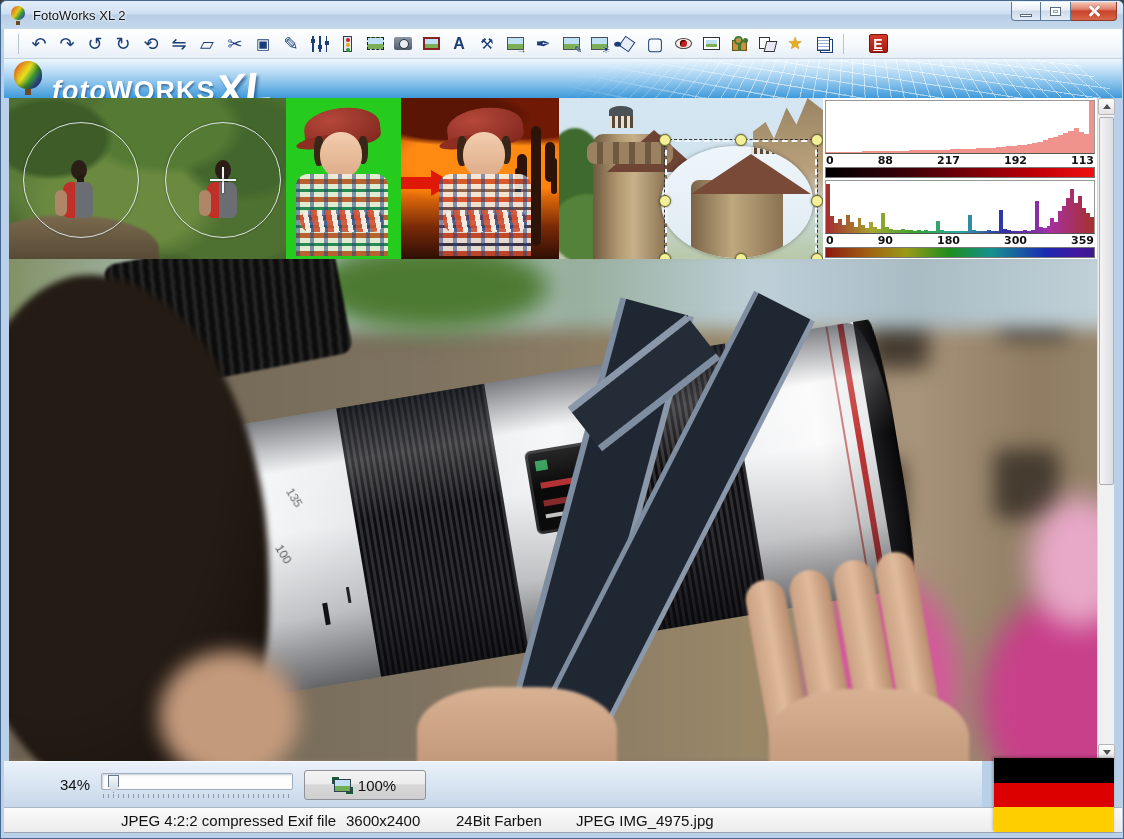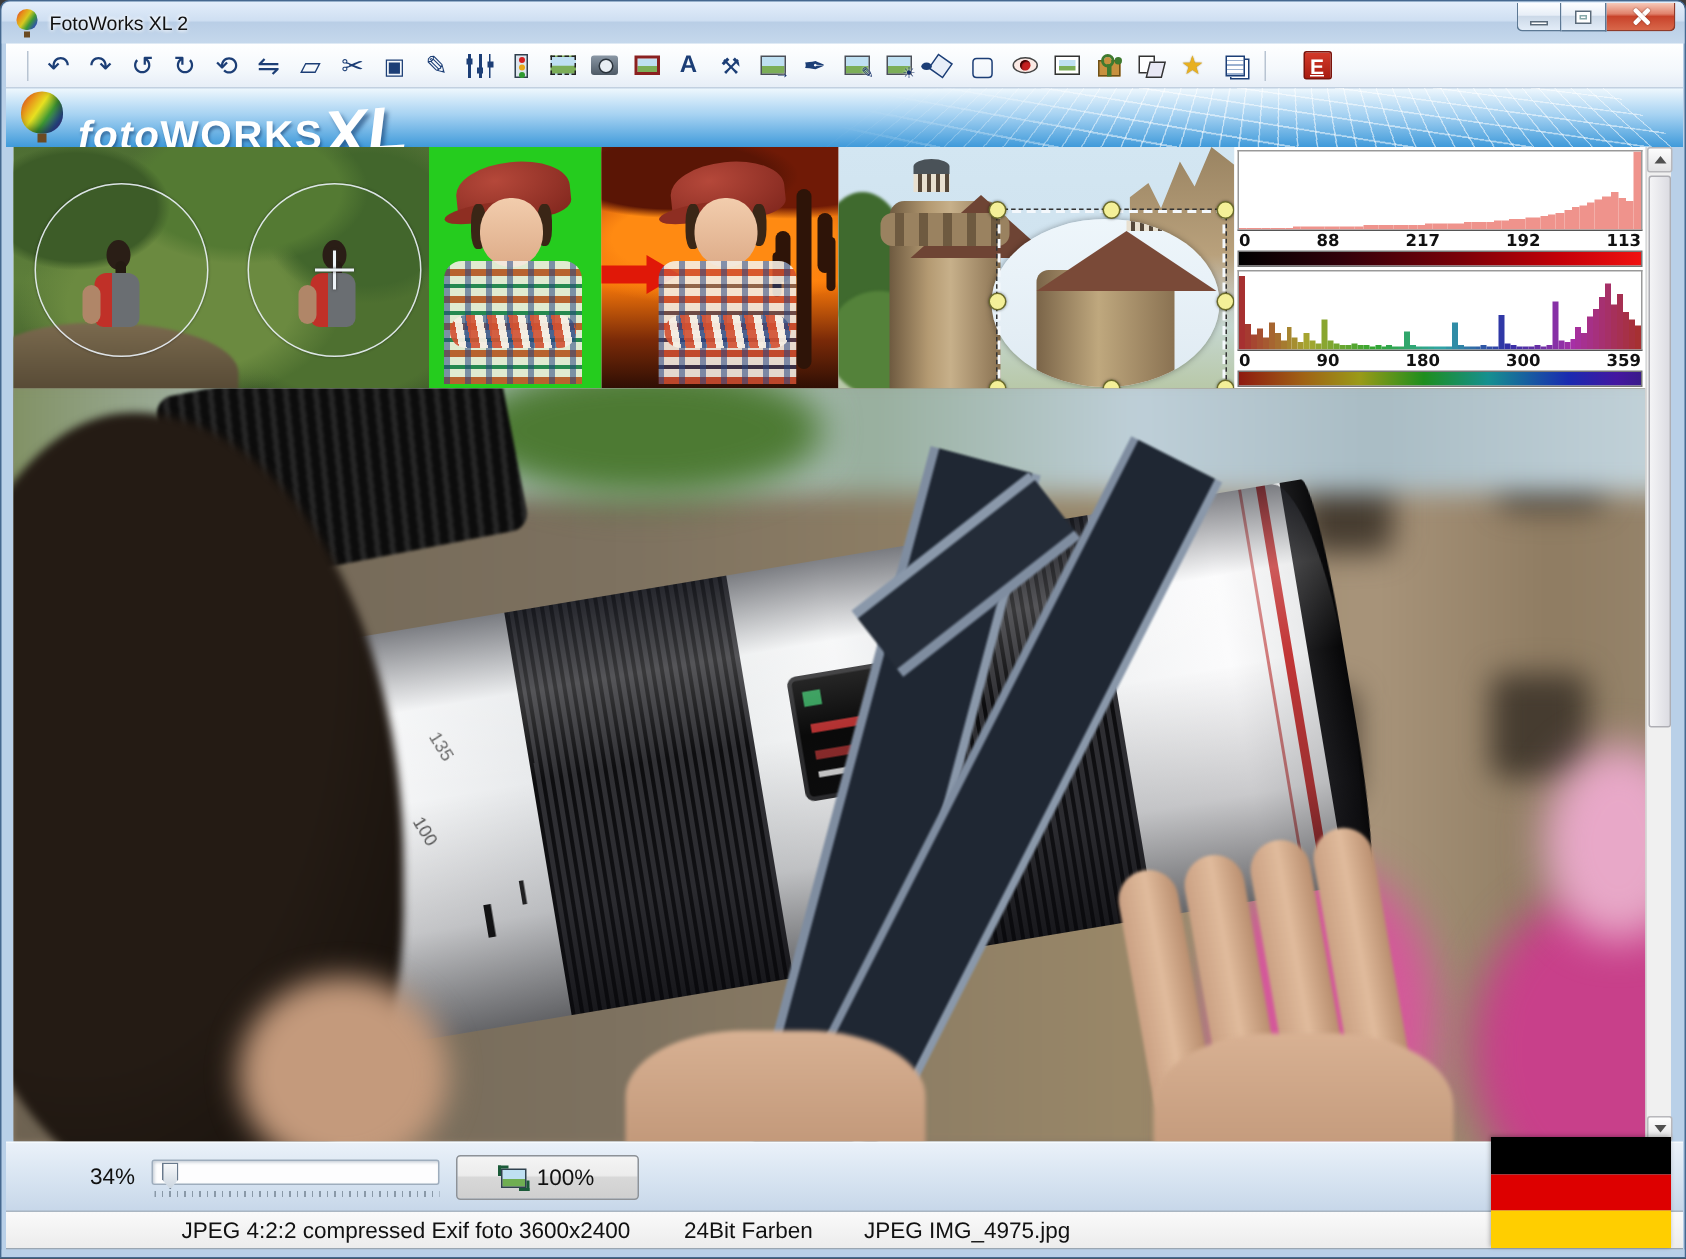--- a/index.html
+++ b/index.html
@@ -270,21 +270,21 @@
   .ph-face { left:150px; top:392px; width:140px; height:130px; border-radius:50%;
     background:#c49a7c; filter:blur(10px); }
   .hand { border-radius:20px; background:linear-gradient(180deg,#d8b193,#b98e6f); filter:blur(1.5px); }
   .palmL { left:408px; top:428px; width:200px; height:110px; border-radius:40% 40% 10px 10px; }
   .fingR { width:40px; height:170px; border-radius:20px; transform:rotate(-10deg);
     background:linear-gradient(90deg,#caa083,#e0bb9c 50%,#b98e6f); filter:blur(1px); }
   .f1 { left:748px; top:320px; } .f2 { left:792px; top:310px; } .f3 { left:836px; top:300px; } .f4 { left:878px; top:292px; }
   .palmR { left:760px; top:430px; width:200px; height:120px; border-radius:40%; }
 
   
-  .zoombar { position:absolute; left:3px; top:760px; width:1118px; height:46px;
+  .zoombar { position:absolute; left:3px; top:760px; width:978px; height:46px;
     background:linear-gradient(180deg,#eaf1f9 0%,#d5e2f0 60%,#c7d7e9 100%); border-top:1px solid #f6fafd; }
   .zoom-label { position:absolute; left:40px; top:14px; width:46px; text-align:right; font-size:15px; color:#111; }
   .zslider { position:absolute; left:97px; top:11px; width:192px; height:17px; background:#fdfdfe;
     border:1px solid #9eadbd; border-radius:2px; box-shadow:inset 1px 1px 2px rgba(120,140,160,.4); }
   .zthumb { position:absolute; left:6px; top:1px; width:11px; height:18px;
     background:linear-gradient(180deg,#f6f8fa,#ccd6e0); border:1px solid #68798c;
     clip-path:polygon(0 0,100% 0,100% 62%,50% 100%,0 62%); }
   .zticks { position:absolute; left:99px; top:32px; width:190px; height:4px;
     background:repeating-linear-gradient(90deg,#8a99a8 0 1px, transparent 1px 5px); }
   .fitbtn { position:absolute; left:300px; top:8px; width:122px; height:30px;
@@ -746,21 +746,21 @@
       <div class="zthumb"></div>
     </div>
     <div class="zticks"></div>
     <div class="fitbtn">
       <span class="fiticon"></span>
       <span>100%</span>
     </div>
   </div>
 
   <div class="statusbar">
-    <span class="st-format">JPEG 4:2:2 compressed Exif foto</span>
+    <span class="st-format">JPEG 4:2:2 compressed Exif file</span>
     <span class="st-dims">3600x2400</span>
     <span class="st-depth">24Bit Farben</span>
     <span class="st-file">JPEG IMG_4975.jpg</span>
   </div>
   <div class="bottomedge"></div>
 
   <div class="flag">
     <div class="s" style="background: rgb(0, 0, 0);"></div>
     <div class="s" style="background: rgb(221, 0, 0);"></div>
     <div class="s" style="background: rgb(255, 206, 0);"></div>

